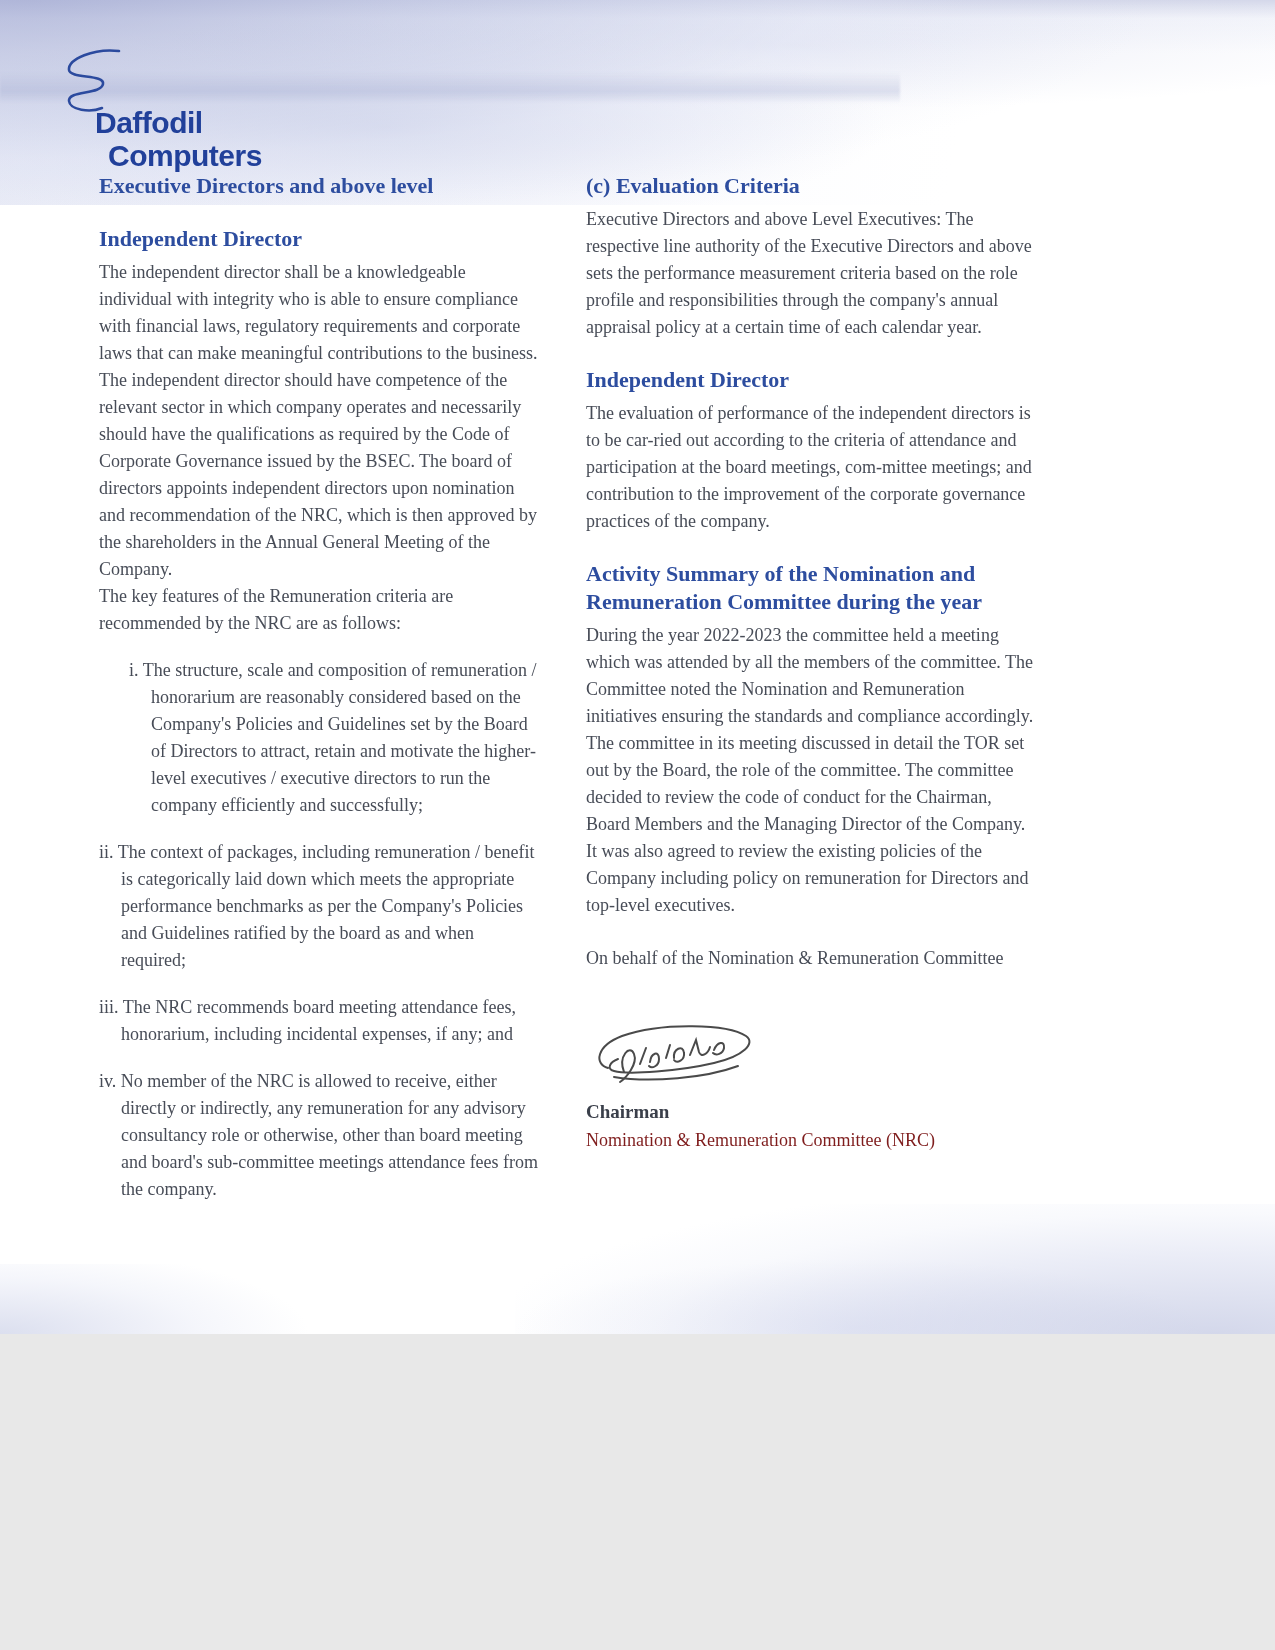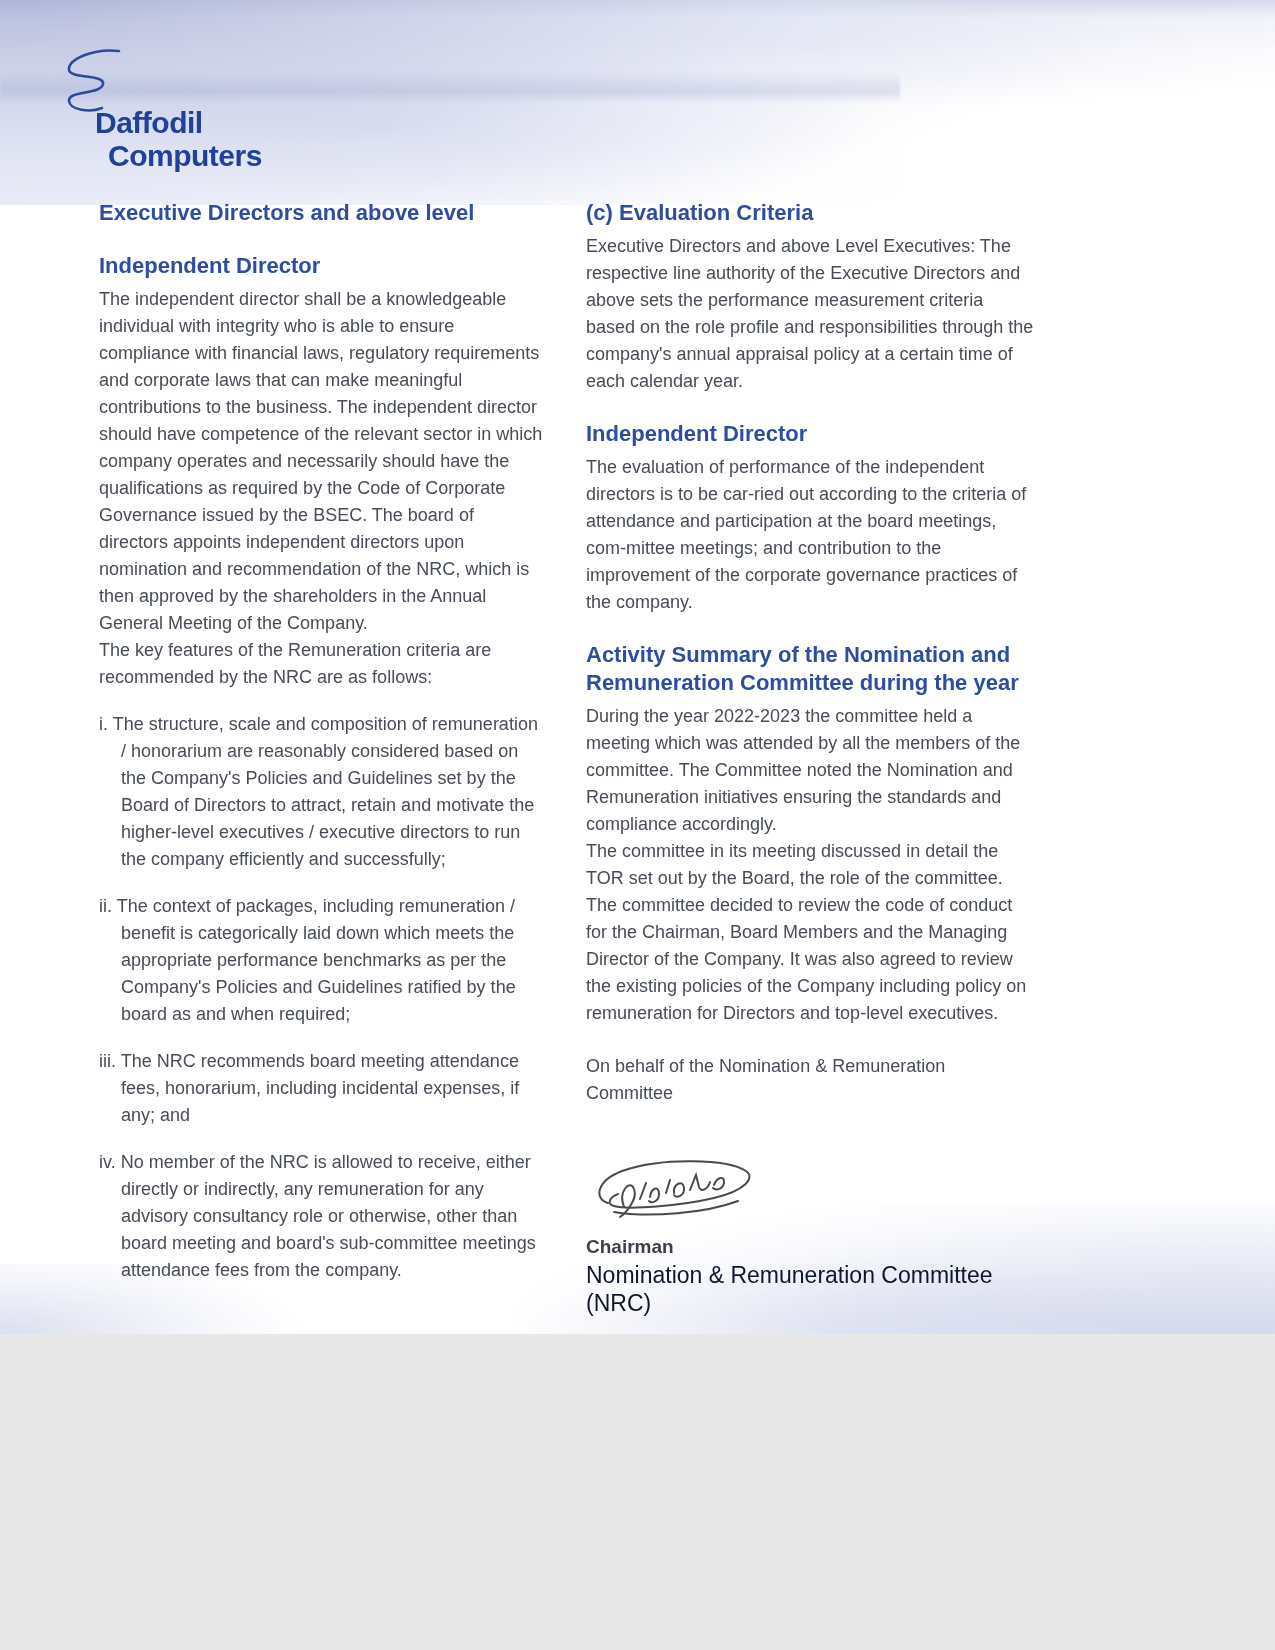--- a/index.html
+++ b/index.html
@@ -39,35 +39,35 @@
     position:absolute; left:0; bottom:0; width:330px; height:70px;
     background:radial-gradient(120% 160% at 0% 100%, rgba(176,184,219,.45) 0%, rgba(214,219,240,.25) 50%, rgba(255,255,255,0) 78%);
   }
 
   
   .logo-swirl { position:absolute; left:60px; top:46px; }
   .logo-text { position:absolute; left:95px; top:106px; color:#21409a; font-weight:700; font-size:30px; line-height:33px; letter-spacing:-0.5px; }
   .logo-line2 { padding-left:13px; }
 
   
-  .col { position:absolute; top:199px; color:#474c57; font-size:18px; line-height:27px; }
+  .col { position:absolute; top:172px; color:#474c57; font-size:18px; line-height:27px;font-family:Liberation Serif, serif; }
   .col-left  { left:99px;  width:444px; }
   .col-right { left:586px; width:448px; }
   h2.sec { color:#2d4d9f; font-size:22px; line-height:28px; font-weight:700; margin:25px 0 6px 0; }
   h2.sec.first { margin-top:0; }
   p.body { margin:0; }
   p.body + p.body.gap { margin-top:26px; }
   .rlist { margin-top:20px; }
   .rlist-item { padding-left:22px; text-indent:-22px; margin-top:20px; }
-  .rlist-item:first-child { margin-top:0; }
+  .rlist-item:first-child { margin-top:0;margin-left:30px; }
 
   
   .signature { margin:50px 0 6px 2px; }
   .sig-title { font-weight:700; color:#3a3f4a; font-size:19px; line-height:28px; }
-  .sig-committee { color:#0f172a; font-size:23px; line-height:28px; }
+  .sig-committee { color:#7f1d1d; font-size:18px; line-height:28px; }
 
   
   .footer { position:absolute; left:105px; top:1544px; width:985px; display:flex; align-items:center;flex-direction:column; }
   .page-num { color:#9b9ba1; font-weight:700; font-size:26px; margin-right:9px; }
   .report-badge {
     background:#1d4ed8; color:#ffffff; border-radius:5px;
     padding:3px 13px 4px 11px; font-size:17px; letter-spacing:.6px;
     white-space:nowrap;
   }
   .report-badge .b { font-weight:700; }

